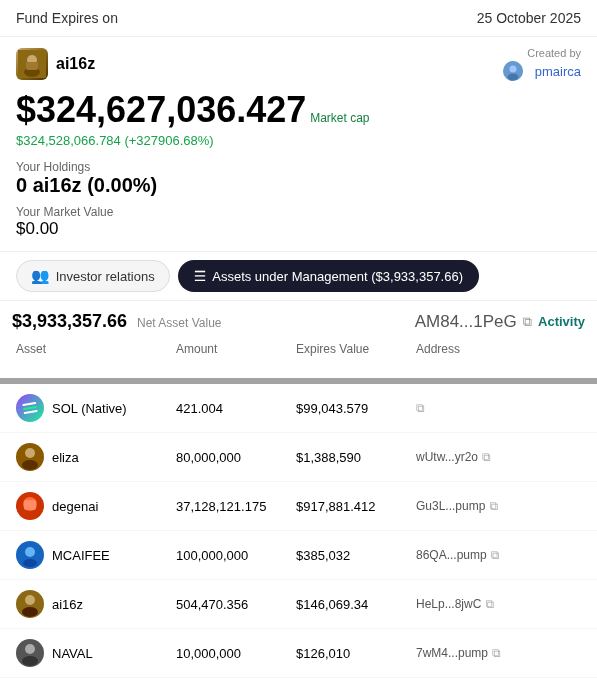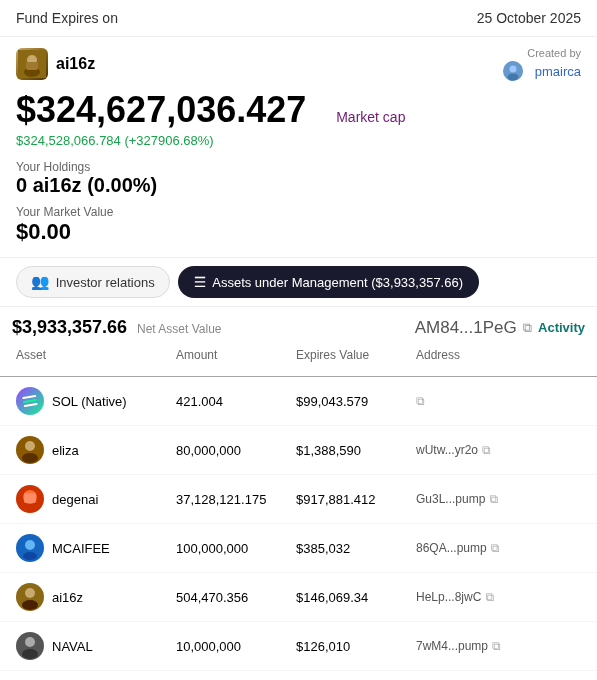--- a/index.html
+++ b/index.html
@@ -41,30 +41,30 @@
     .creator-link { display: flex; align-items: center; gap: 12px; color: #3366cc; text-decoration: none; font-size: 13px; font-weight: 500; }
     .creator-avatar {
       width: 20px; height: 20px; border-radius: 50%;
       background: linear-gradient(135deg, #a0c4ff, #6699cc);
       display: flex; align-items: center; justify-content: center;
       font-size: 10px; overflow: hidden;
     }
 
     .market-cap-section { padding: 4px 16px 4px; }
     .market-cap-value { font-size: 36px; font-weight: 700; display: inline; }
-    .market-cap-label { font-size: 14px; color: #701a75; margin-left: 26px; }
+    .market-cap-label { font-size: 12px; color: #15803d; margin-left: 0; }
     .market-cap-change { color: #16a34a; font-size: 13px; margin-top: 2px; }
 
     .holdings-section { padding: 8px 16px 4px; }
     .holdings-label { font-size: 12px; color: #666; }
     .holdings-value { font-size: 20px; font-weight: 600; }
 
     .market-value-section { padding: 4px 16px 12px; }
     .market-value-label { font-size: 12px; color: #666; }
-    .market-value-amount { font-size: 22px; font-weight: 700; }
+    .market-value-amount { font-size: 17px; font-weight: 400; }
 
     .tabs-section {
       display: flex;
       align-items: center;
       padding: 8px 16px;
       gap: 8px;
       border-top: 1px solid #eee;
       border-bottom: 1px solid #eee;
     }
     .tab-investor {
@@ -90,22 +90,22 @@
     .nav-value { font-size: 18px; font-weight: 700; display: inline; }
     .nav-label { font-size: 12px; color: #888; margin-left: 6px; }
     .nav-right { display: flex; align-items: center; gap: 6px; }
     .nav-address { font-size: 17px; color: #555; }
     .copy-icon { color: #999; font-size: 13px; cursor: pointer; }
     .activity-link { color: #0f766e; font-size: 13px; font-weight: 600; cursor: pointer; text-decoration: none; }
 
     .table-header {
       display: grid;
       grid-template-columns: 160px 120px 120px 1fr;
-      padding: 4px 16px 14px;
-      border-bottom: 1px solid #a3a3a3;
+      padding: 4px 16px 22px;
+      border-bottom: 6px solid #a3a3a3;
     }
     .table-header-cell { font-size: 12px; color: #666; font-weight: 500; }
 
     .table-row {
       display: grid;
       grid-template-columns: 160px 120px 120px 1fr;
       padding: 10px 16px;
       border-bottom: 1px solid #f5f5f5;
       align-items: center;
     }

